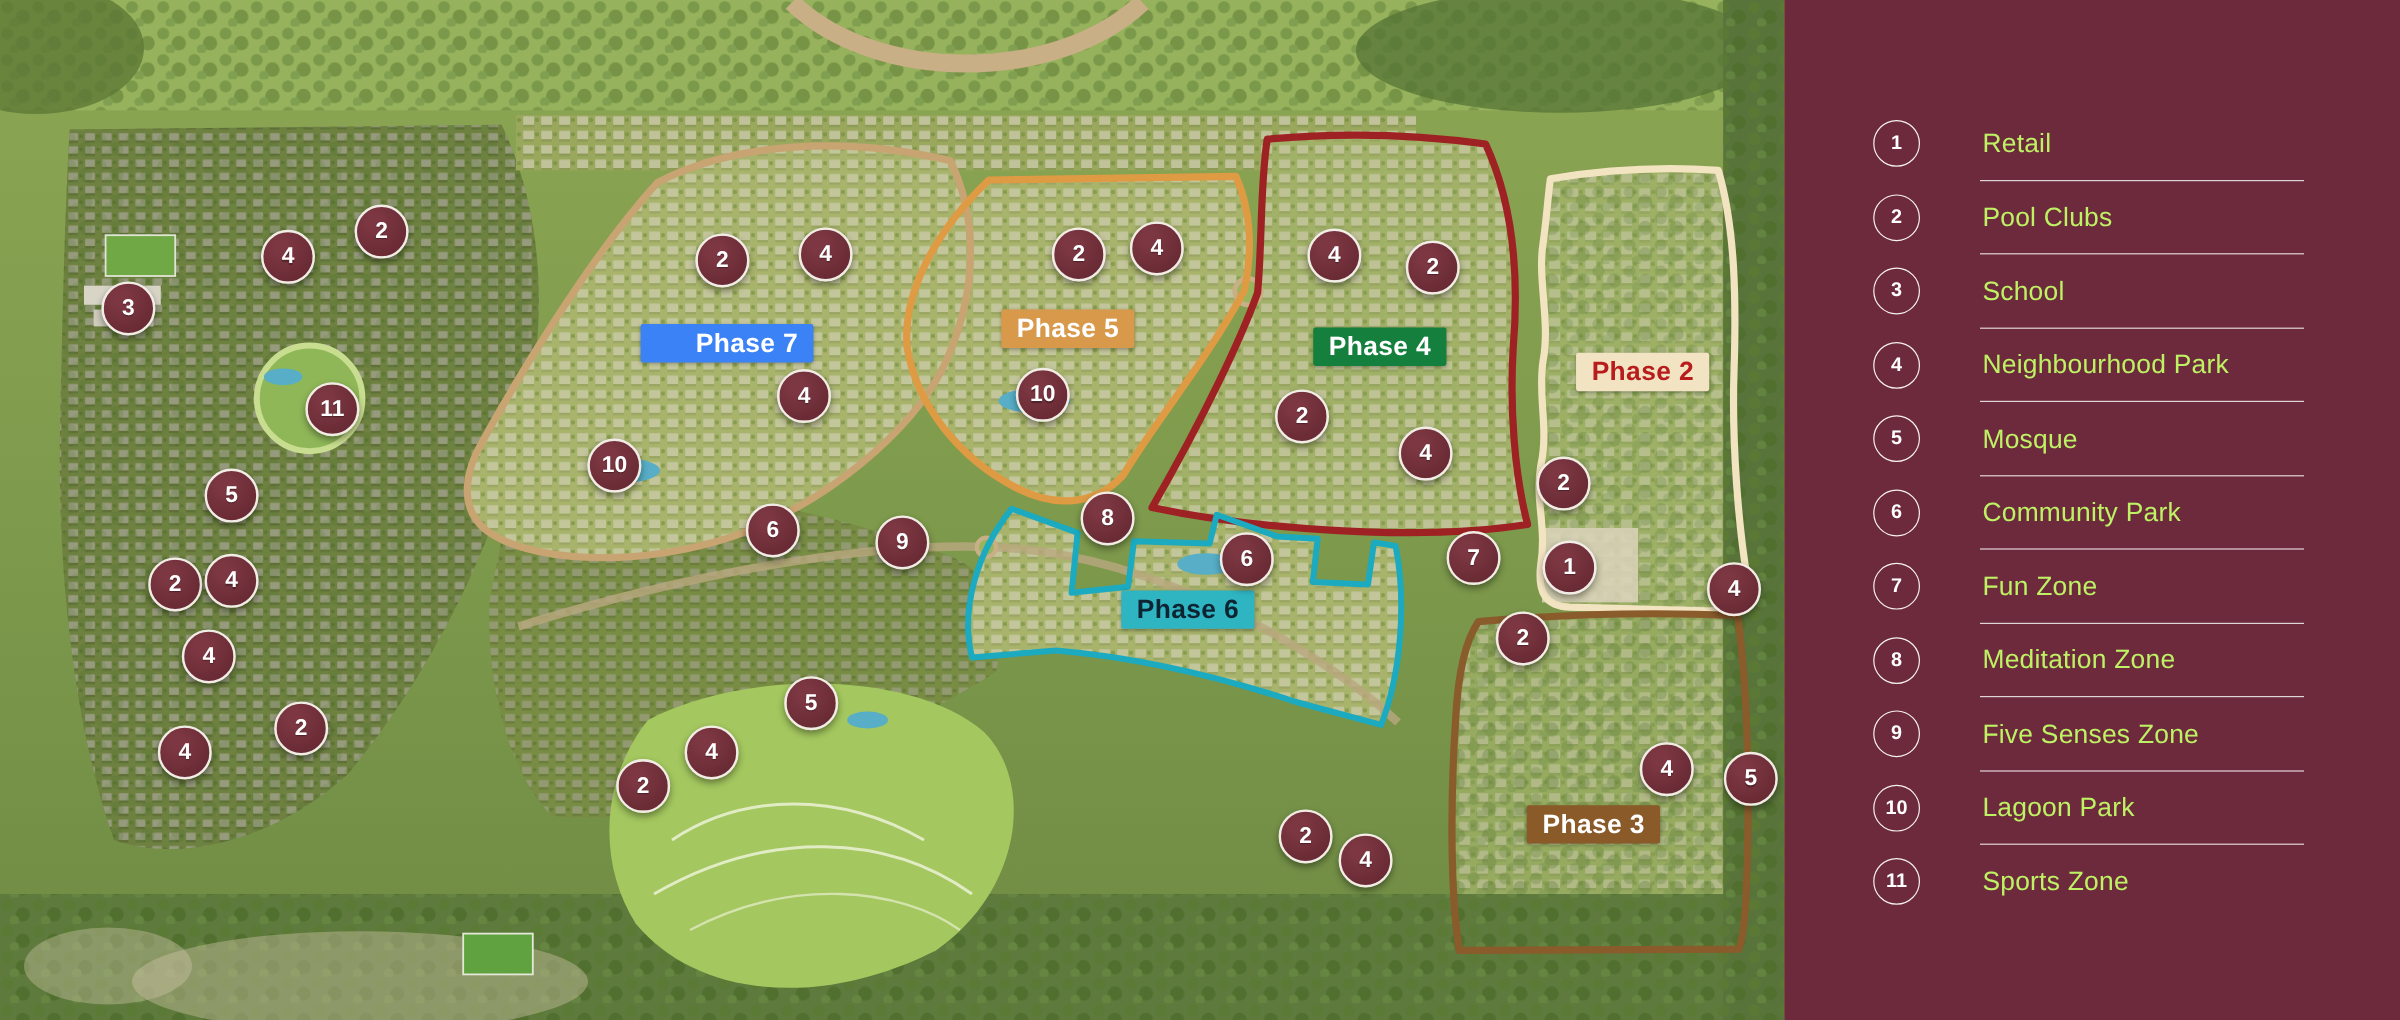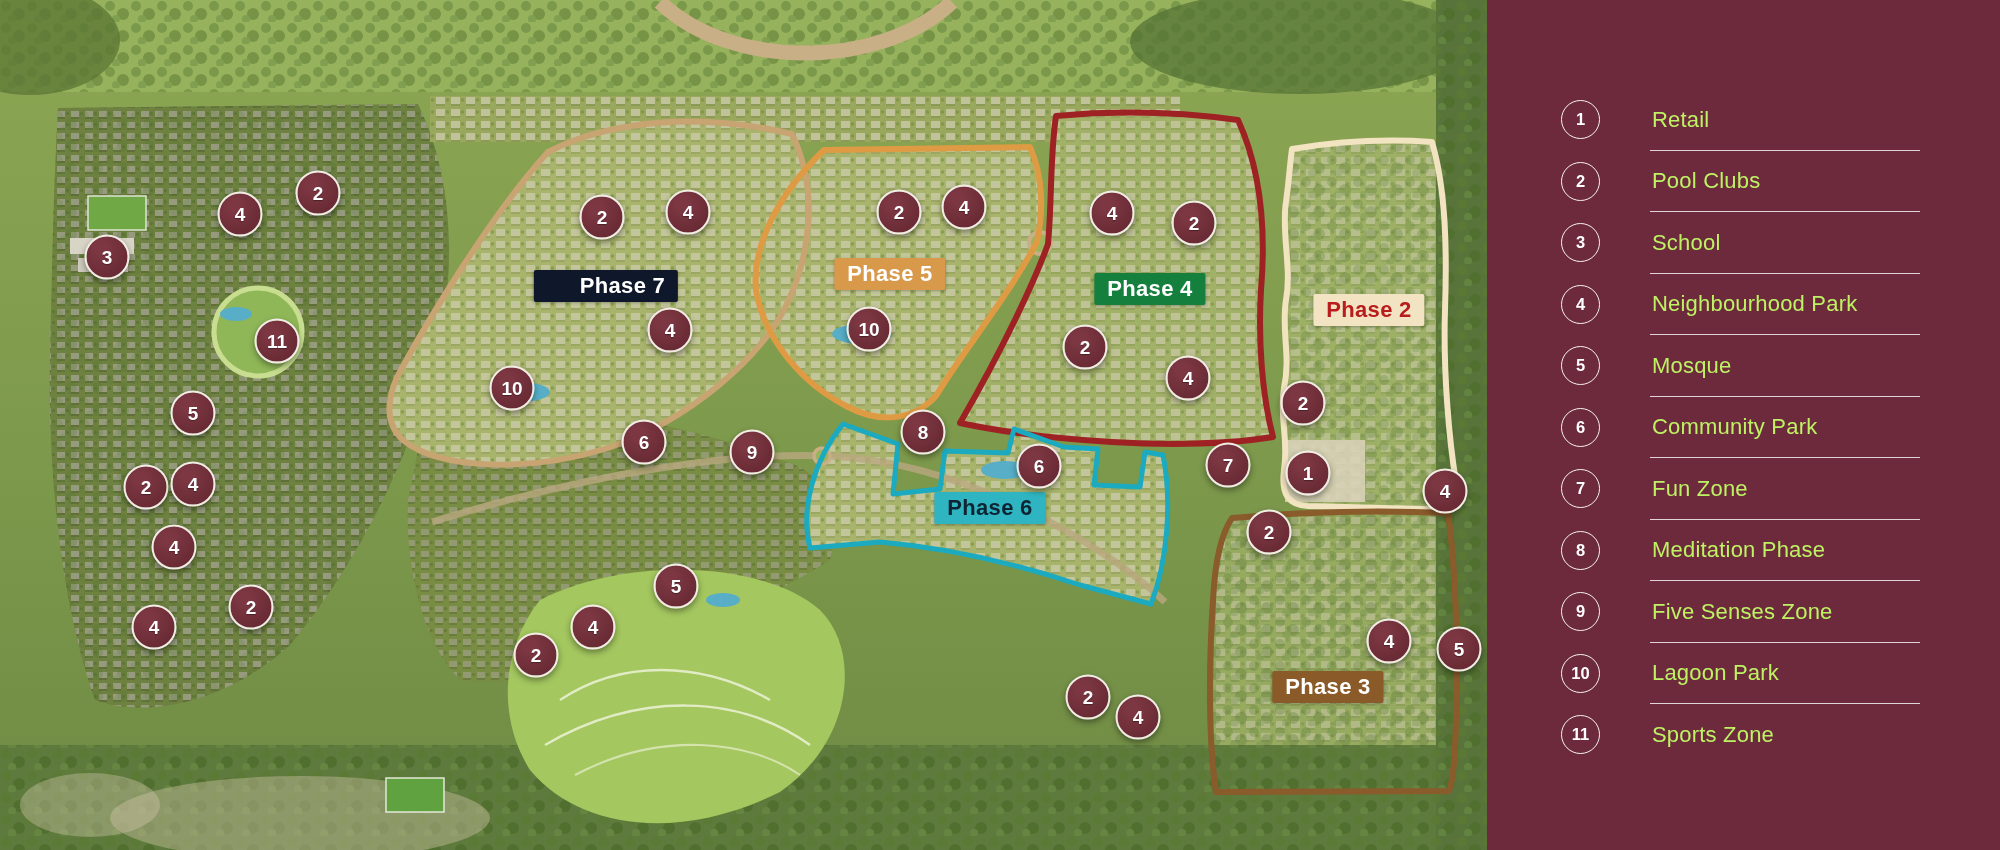--- a/index.html
+++ b/index.html
@@ -149,21 +149,21 @@
         <use href="#ph7" stroke="#C8A472" stroke-width="6"></use>
         <use href="#ph5" stroke="#DF9B43" stroke-width="6"></use>
         <use href="#ph4" stroke="#9E2123" stroke-width="6"></use>
         <use href="#ph2" stroke="#F2E3C1" stroke-width="6"></use>
         <use href="#ph6" stroke="#1BAAC0" stroke-width="5"></use>
         <use href="#ph3" stroke="#8A5B2B" stroke-width="6"></use>
       </g>
     </svg>
 
     <div class="overlay" id="phase-label-layer">
-        <div class="phase-label" style="left: 606px; top: 286px; background: #0f172a; color: rgb(255, 255, 255); padding-left: 46px;">Phase 7</div>
+        <div class="phase-label" style="left: 606px; top: 286px; background: #3b82f6; color: rgb(255, 255, 255); padding-left: 46px;">Phase 7</div>
         <div class="phase-label" style="left: 890px; top: 274px; background: rgb(217, 153, 75); color: rgb(255, 255, 255);">Phase 5</div>
         <div class="phase-label" style="left: 1150px; top: 289px; background: #15803d; color: rgb(255, 255, 255);">Phase 4</div>
         <div class="phase-label" style="left: 1369px; top: 310px; background: rgb(242, 228, 195); color: #b91c1c;">Phase 2</div>
         <div class="phase-label" style="left: 990px; top: 508px; background: rgb(47, 181, 194); color: rgb(14, 36, 51);">Phase 6</div>
         <div class="phase-label" style="left: 1328px; top: 687px; background: rgb(138, 90, 40); color: rgb(255, 255, 255);">Phase 3</div>
       </div>
     <div class="overlay" id="marker-layer">
         <div class="marker" style="left: 240px; top: 214px;">4</div>
         <div class="marker" style="left: 318px; top: 193px;">2</div>
         <div class="marker" style="left: 107px; top: 257px;">3</div>
@@ -252,21 +252,21 @@
           <div class="legend-circle">
             <div class="legend-num">7</div>
           </div>
           <div class="legend-label">Fun Zone</div>
           <div class="legend-divider"></div>
         </div>
         <div class="legend-item">
           <div class="legend-circle">
             <div class="legend-num">8</div>
           </div>
-          <div class="legend-label">Meditation Phase</div>
+          <div class="legend-label">Meditation Zone</div>
           <div class="legend-divider"></div>
         </div>
         <div class="legend-item">
           <div class="legend-circle">
             <div class="legend-num">9</div>
           </div>
           <div class="legend-label">Five Senses Zone</div>
           <div class="legend-divider"></div>
         </div>
         <div class="legend-item">

